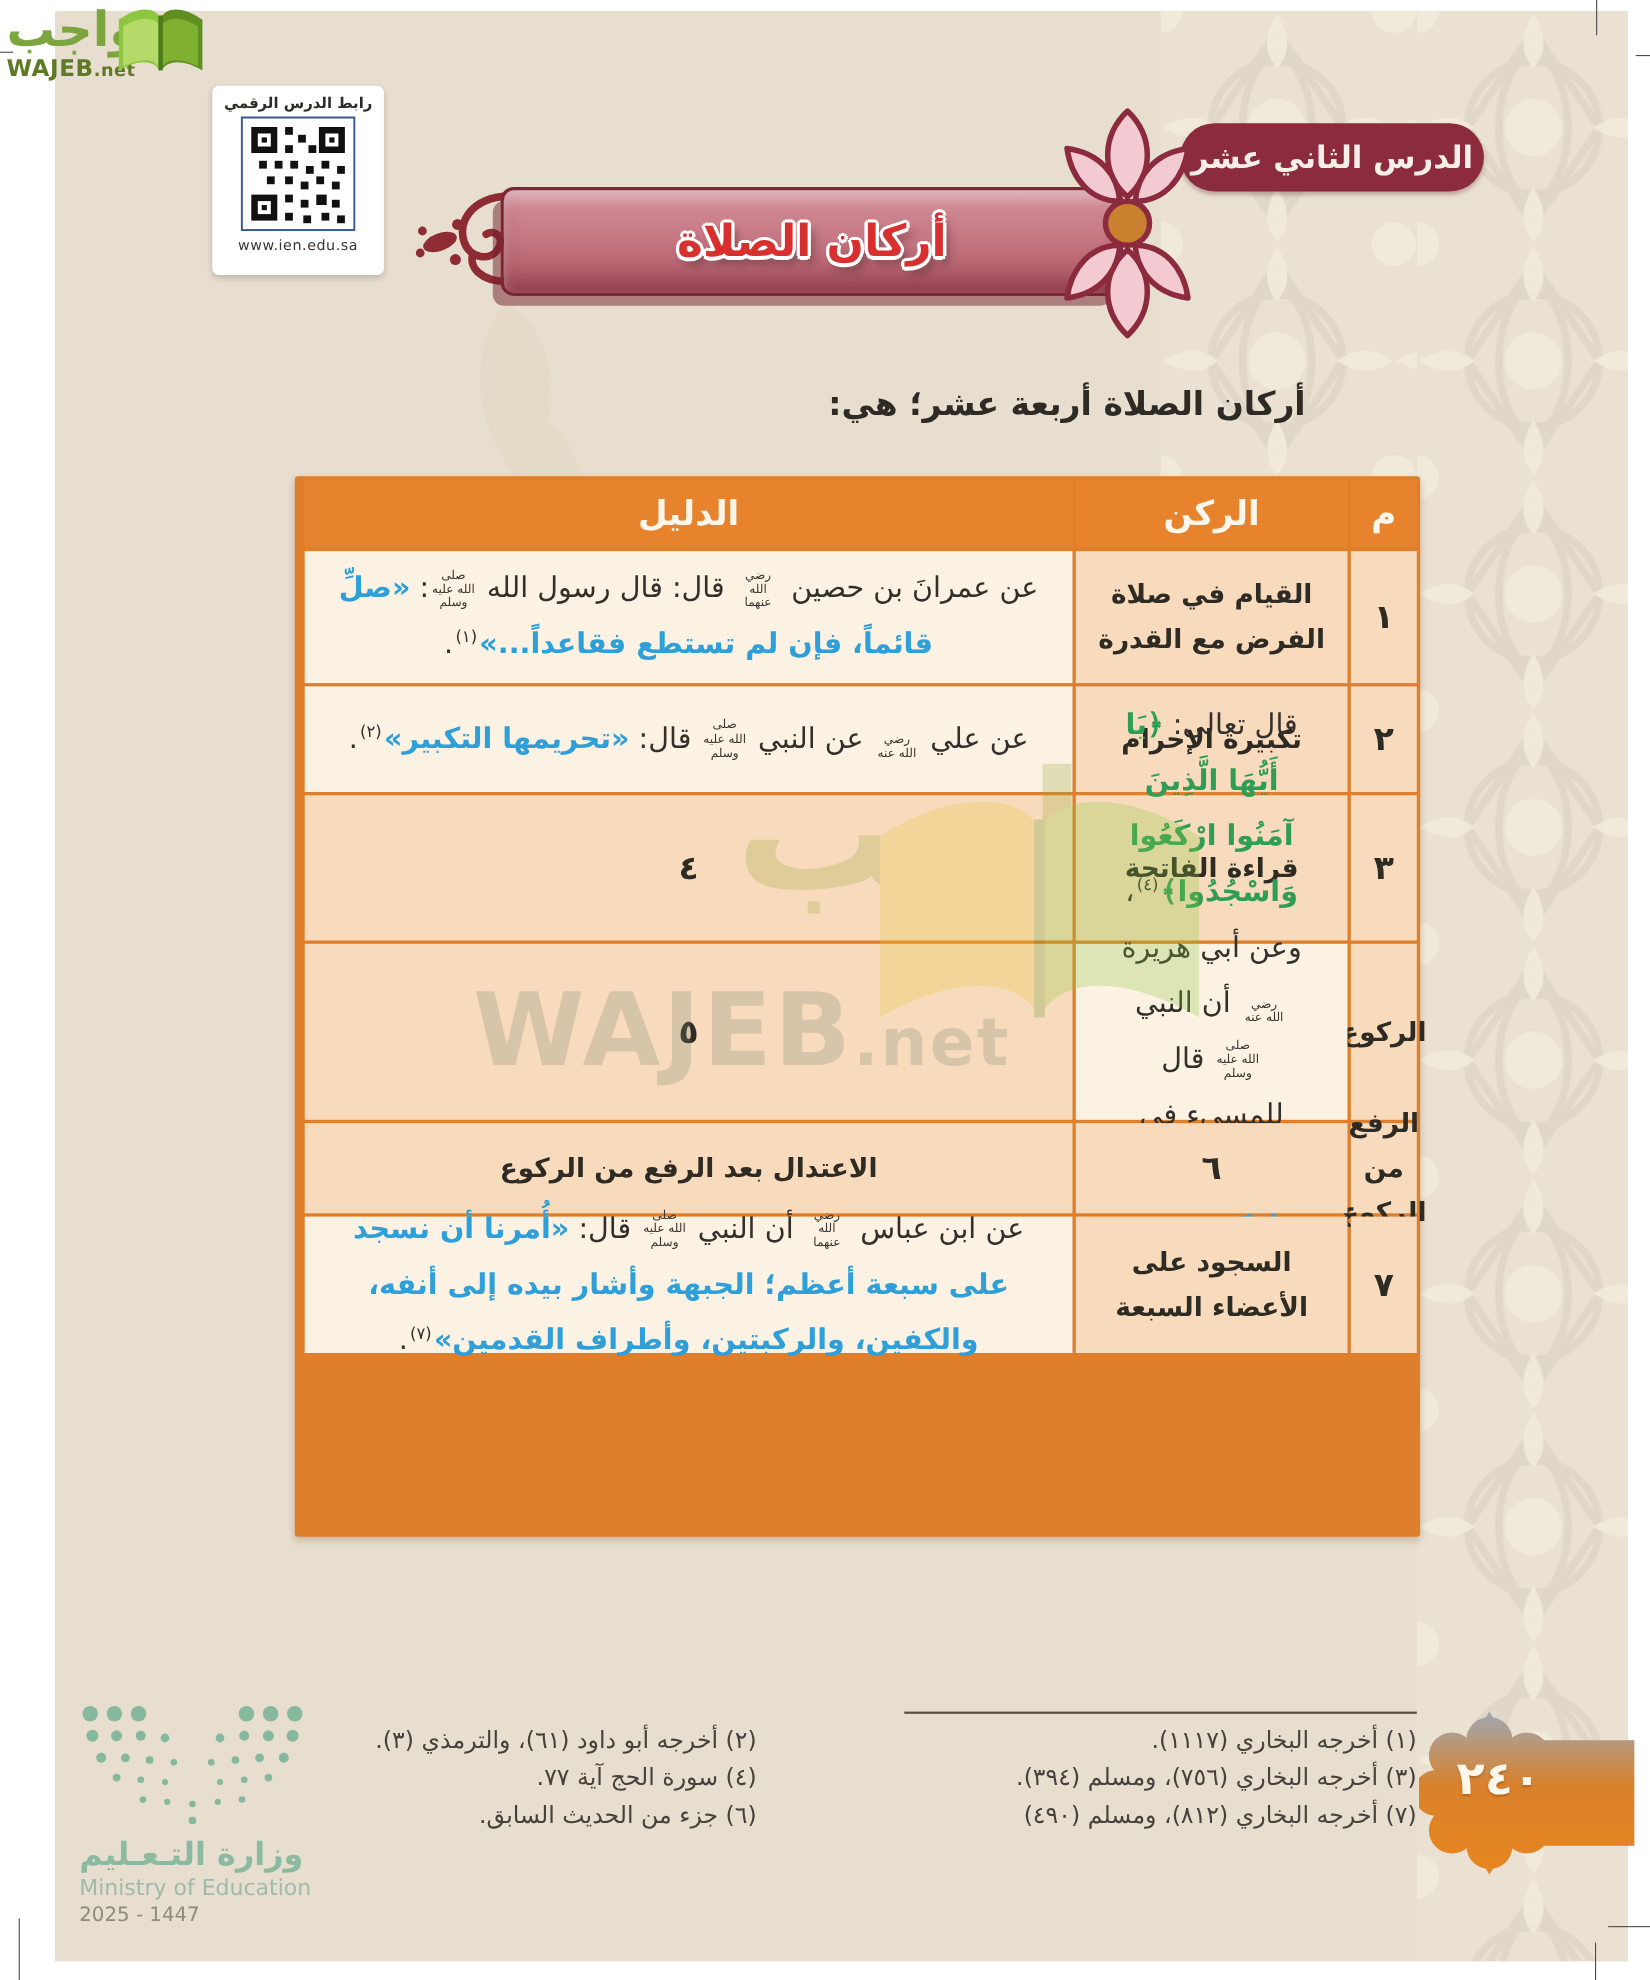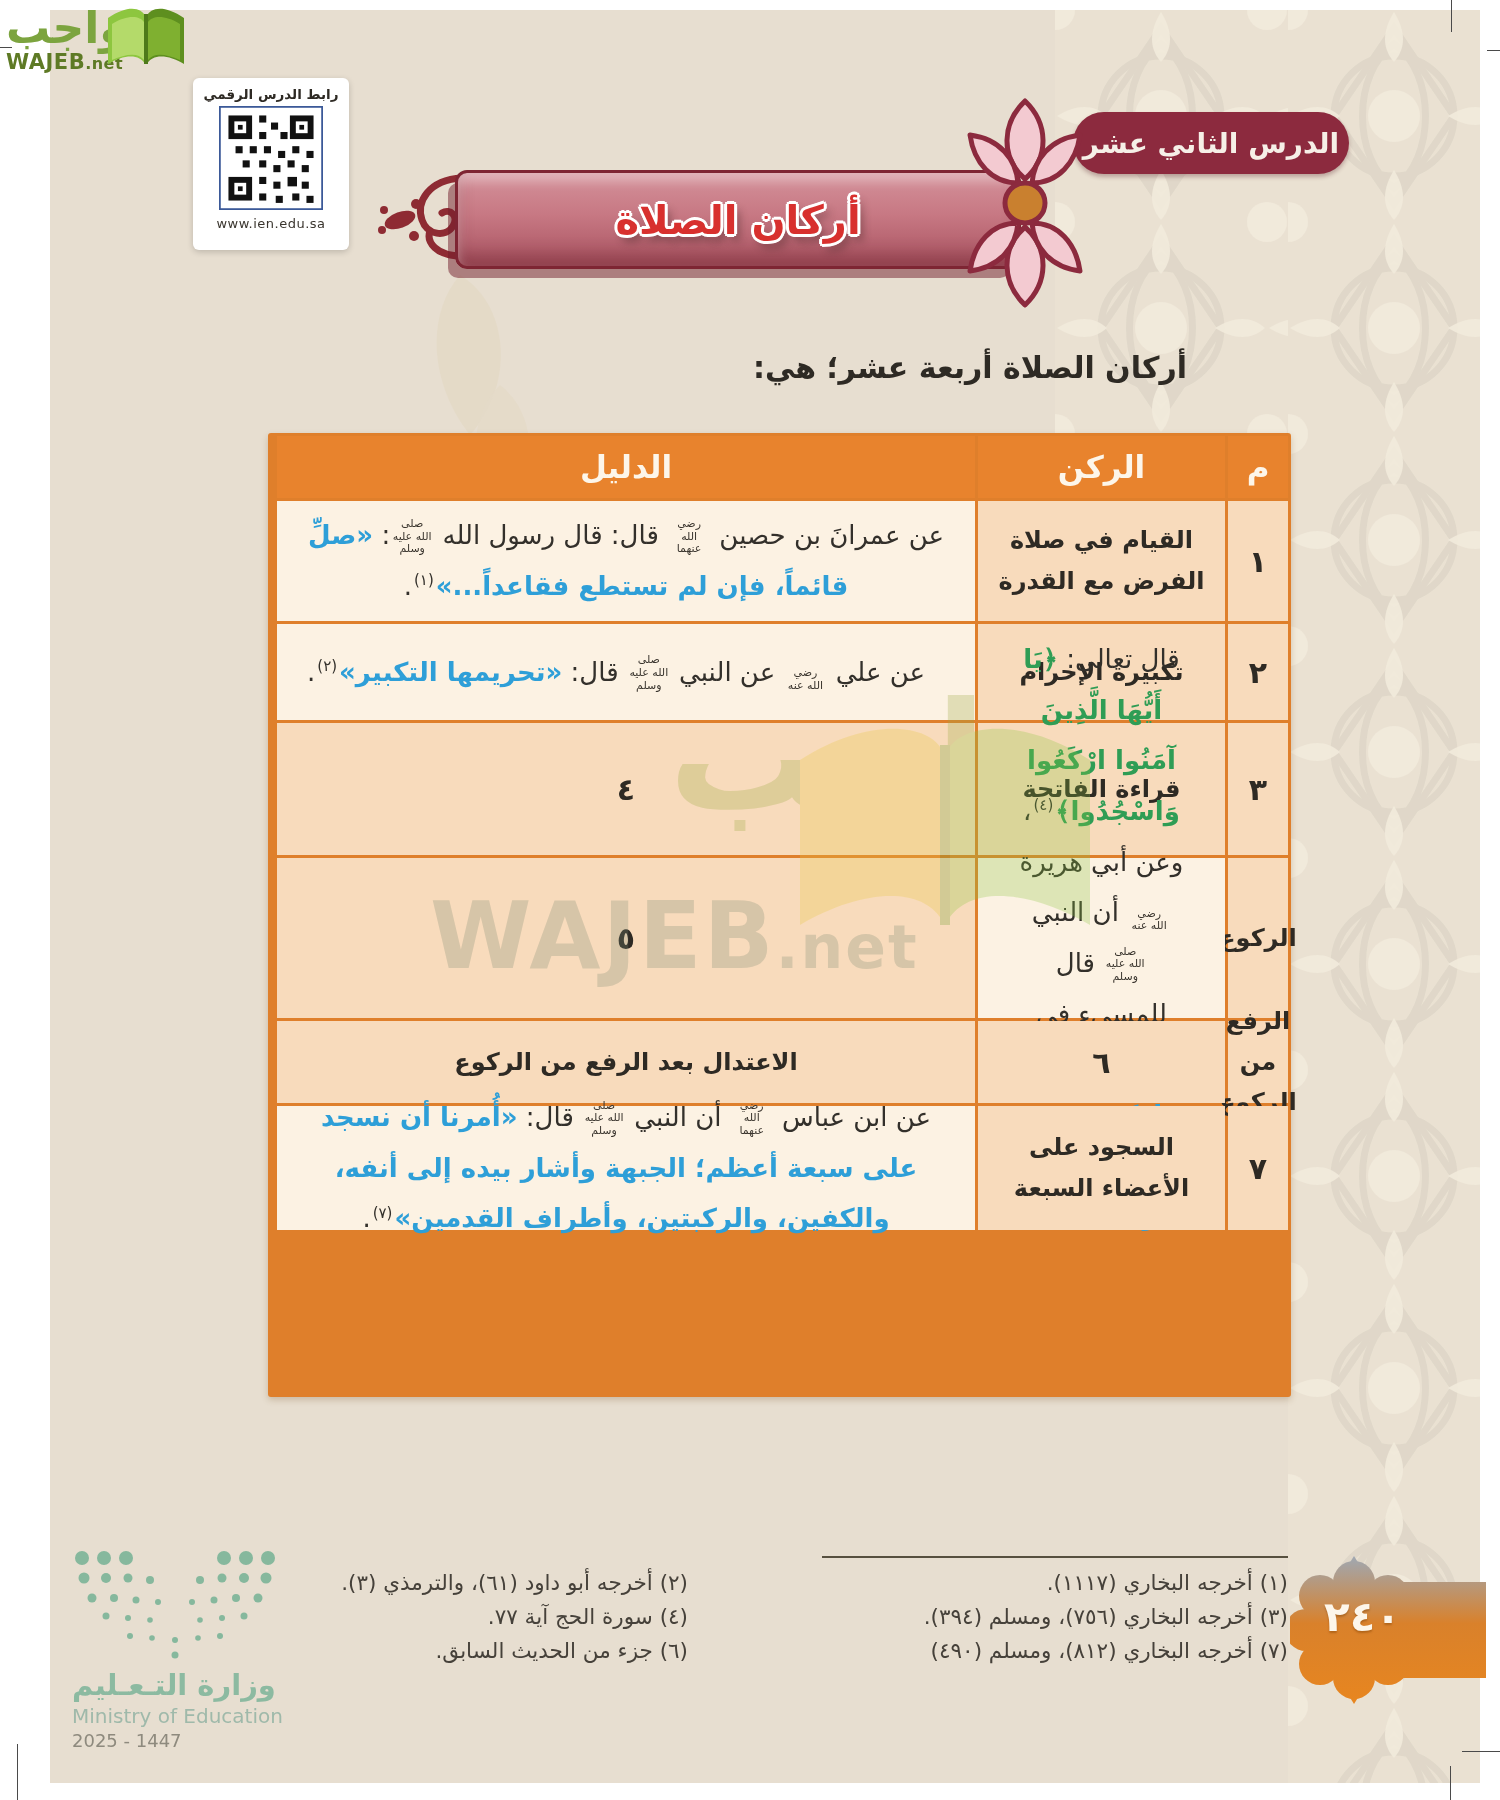--- a/index.html
+++ b/index.html
@@ -38,21 +38,21 @@
   #tbl{left:268px;top:433px;width:1017px;direction:rtl;display:grid;
     grid-template-columns:60px 247px 698px;
     grid-template-rows:62px 120px 96px 132px 160px 82px 124px 161px;
     gap:3px;background:#DF7F2B;border:3px solid #DF7F2B;border-radius:3px;
     box-shadow:0 3px 6px rgba(120,80,30,.25);}
   .hcell{background:#E8832D;color:#FDF6EA;font-size:31px;font-weight:bold;
     display:flex;align-items:center;justify-content:center;}
   .cell{display:flex;align-items:center;justify-content:center;text-align:center;}
   .numcell{background:#F8DBBC;font-size:30px;font-weight:bold;color:#2E2A24;}
   .pillarcell{background:#F8DBBC;font-size:24px;font-weight:bold;color:#2E2A24;line-height:1.7;padding:4px 10px;}
-  .evcell{background:#FCF2E3;font-size:26px;color:#33302B;line-height:1.95;padding:8px 30px;justify-content:flex-end;}
+  .evcell{background:#FCF2E3;font-size:26px;color:#33302B;line-height:1.95;padding:8px 30px;}
   .seg-blue{color:#2E9FD8;font-weight:bold;}
   .seg-green{color:#2F9D55;font-weight:bold;}
   .seg-sup{font-size:15px;vertical-align:super;margin:0 2px;color:#33302B;}
   .seg-hon{display:inline-block;width:40px;font-size:11px;line-height:1.15;vertical-align:-8px;
     text-align:center;color:#3A352E;font-weight:normal;margin:0 2px;}
   
   #fn-divider{left:822px;top:1556px;width:466px;height:2px;background:#57503F;}
   .fncol{direction:rtl;text-align:right;font-size:21.5px;color:#46413A;line-height:1.58;}
   #fn-right{right:212px;top:1566px;width:560px;}
   #fn-left{right:812px;top:1566px;width:400px;}

